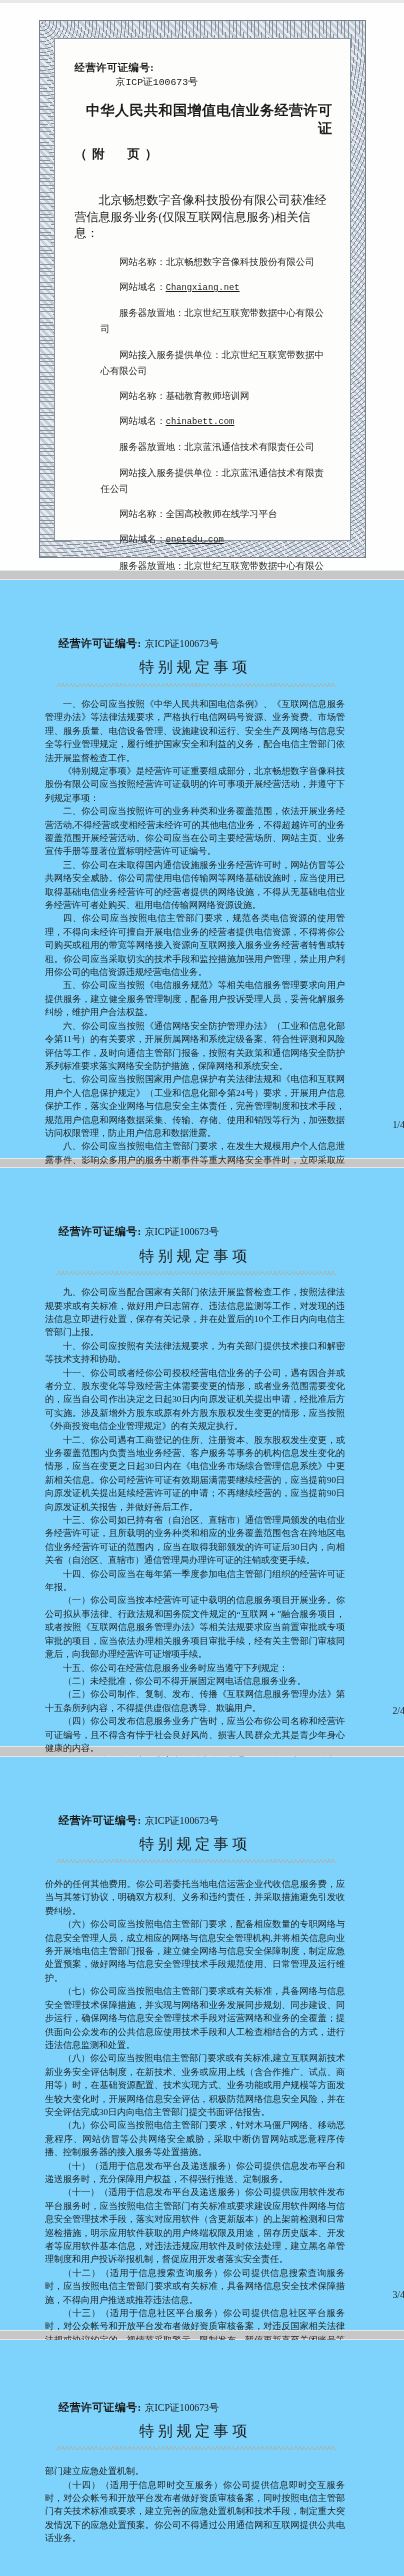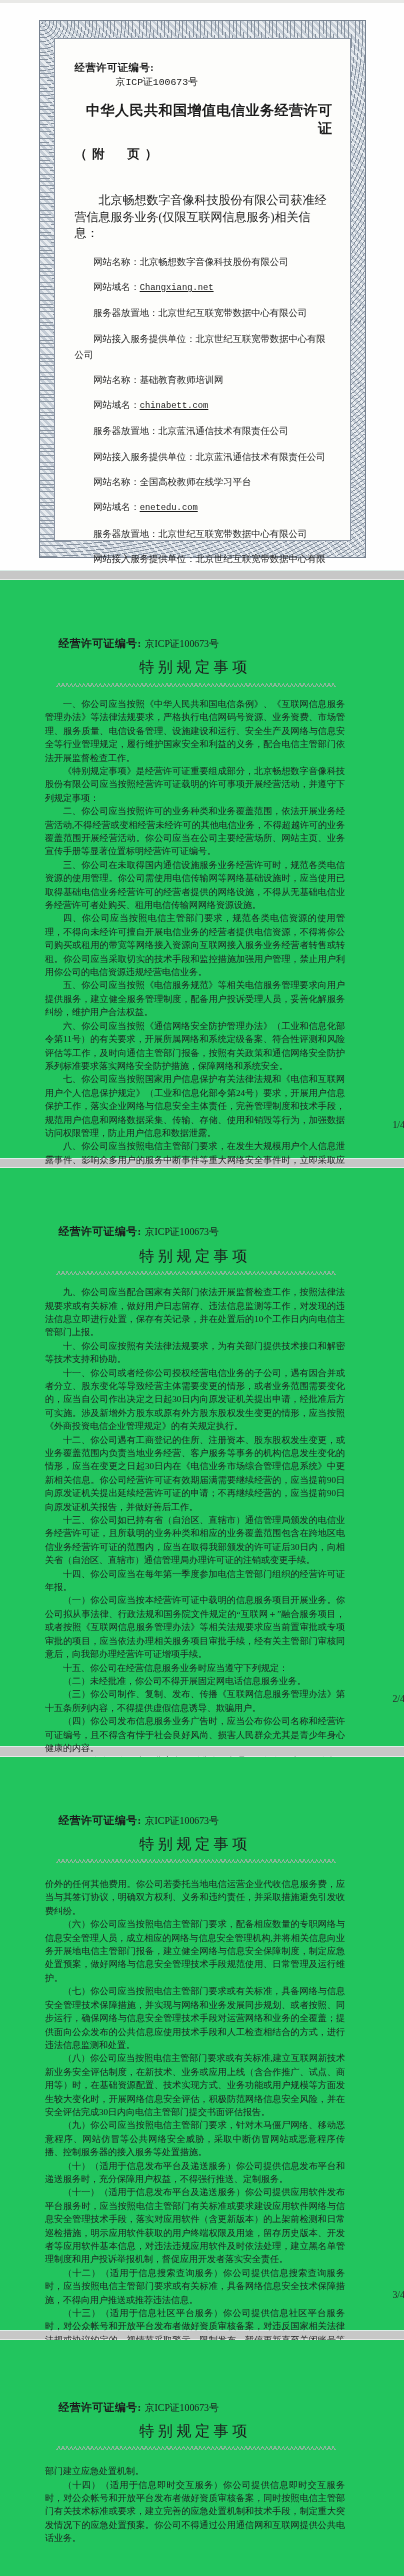--- a/index.html
+++ b/index.html
@@ -19,28 +19,28 @@
   .cert-inner{
     height:100%;box-sizing:border-box;background:#fdfdfb;
     border:0.5px solid #8b95a3;
     padding:21.6px 17.5px 0 19.6px;
   }
   .cert-license-label{font-size:10.3px;font-weight:bold;letter-spacing:0.5px;}
   .cert-license-number{font-size:9.8px;margin:1px 0 0 41px;font-family:"Liberation Mono","DejaVu Sans Mono",monospace;}
   .cert-title{font-size:14px;font-weight:bold;text-align:right;margin-top:13.4px;letter-spacing:0.5px;}
   .cert-subtitle{font-size:12.4px;font-weight:bold;text-align:left;margin-top:8.2px;letter-spacing:5.2px;}
   .cert-intro{font-size:12px;line-height:16.5px;margin-top:29px;text-indent:2em;}
-  .cert-entry{font-size:9.3px;line-height:16px;margin-top:7.7px;text-indent:2em;}
+  .cert-entry{font-size:9.3px;line-height:16px;margin-top:7.7px;text-indent:2em;margin-left:26px;}
   .cert-entry .dom{font-family:"Liberation Mono","DejaVu Sans Mono",monospace;font-size:8.8px;text-decoration:underline;}
 
   
   .page-divider{height:8.2px;background:#c7c7c7;border-top:1.5px solid #dcede8;border-bottom:1px solid #e8e8e8;}
 
   
-  .prov-page{position:relative;background:#22c55e;box-sizing:border-box;padding:57px 60px 0 45px;}
+  .prov-page{position:relative;background:#7dd3fc;box-sizing:border-box;padding:57px 60px 0 45px;}
   .prov-page.p2{height:578px;}
   .prov-page.p3{height:578px;}
   .prov-page.p4{height:573px;}
   .prov-page.p5{height:545px;padding-top:61px;}
   .prov-header{font-size:10.8px;font-weight:bold;letter-spacing:0.5px;margin-left:13.4px;}
   .prov-header .num{font-weight:normal;font-size:9.8px;letter-spacing:0;}
   .prov-title{font-size:15px;font-weight:normal;text-align:center;letter-spacing:3.6px;margin-top:7.2px;}
   .wavy{
     height:4.1px;margin:5.2px 9.3px 0 11.3px;
     background:
@@ -49,21 +49,21 @@
     opacity:.75;
   }
   .prov-body{margin-top:11.3px;}
   .prov-body p{font-size:9px;line-height:13.4px;margin:0;text-indent:2em;text-align:justify;}
   .prov-body p.no-indent{text-indent:0;margin-top:15px;}
   .page-num{
     position:absolute;left:0;right:0;text-align:right;
     font-size:9.8px;font-family:"Liberation Serif","DejaVu Serif",serif;color:#2c2c2c;
   }
   .p2 .page-num{bottom:28px;}
-  .p3 .page-num{bottom:42px;}
+  .p3 .page-num{bottom:30px;}
   .p4 .page-num{bottom:30px;}
 </style>
 </head>
 <body>
 
 <div class="doc">
 
   <section class="cert-section">
     <div class="cert-frame">
       <div class="cert-inner">
@@ -94,21 +94,21 @@
   <div class="page-divider"></div>
 
   <section class="prov-page p2">
     <div class="prov-header"><span>经营许可证编号:</span> <span class="num">京ICP证100673号</span></div>
     <div class="prov-title">特别规定事项</div>
     <div class="wavy"></div>
     <div class="prov-body">
       <p>一、你公司应当按照《中华人民共和国电信条例》、《互联网信息服务管理办法》等法律法规要求，严格执行电信网码号资源、业务资费、市场管理、服务质量、电信设备管理、设施建设和运行、安全生产及网络与信息安全等行业管理规定，履行维护国家安全和利益的义务，配合电信主管部门依法开展监督检查工作。</p>
       <p>《特别规定事项》是经营许可证重要组成部分，北京畅想数字音像科技股份有限公司应当按照经营许可证载明的许可事项开展经营活动，并遵守下列规定事项：</p>
       <p>二、你公司应当按照许可的业务种类和业务覆盖范围，依法开展业务经营活动,不得经营或变相经营未经许可的其他电信业务，不得超越许可的业务覆盖范围开展经营活动。你公司应当在公司主要经营场所、网站主页、业务宣传手册等显著位置标明经营许可证编号。</p>
-      <p>三、你公司在未取得国内通信设施服务业务经营许可时，规范各类电信资源的使用管理。你公司需使用电信传输网等网络基础设施时，应当使用已取得基础电信业务经营许可的经营者提供的网络设施，不得从无基础电信业务经营许可者处购买、租用电信传输网网络资源设施。</p>
+      <p>三、你公司在未取得国内通信设施服务业务经营许可时，网站仿冒等公共网络安全威胁。你公司需使用电信传输网等网络基础设施时，应当使用已取得基础电信业务经营许可的经营者提供的网络设施，不得从无基础电信业务经营许可者处购买、租用电信传输网网络资源设施。</p>
       <p>四、你公司应当按照电信主管部门要求，规范各类电信资源的使用管理，不得向未经许可擅自开展电信业务的经营者提供电信资源，不得将你公司购买或租用的带宽等网络接入资源向互联网接入服务业务经营者转售或转租。你公司应当采取切实的技术手段和监控措施加强用户管理，禁止用户利用你公司的电信资源违规经营电信业务。</p>
       <p>五、你公司应当按照《电信服务规范》等相关电信服务管理要求向用户提供服务，建立健全服务管理制度，配备用户投诉受理人员，妥善化解服务纠纷，维护用户合法权益。</p>
       <p>六、你公司应当按照《通信网络安全防护管理办法》（工业和信息化部令第11号）的有关要求，开展所属网络和系统定级备案、符合性评测和风险评估等工作，及时向通信主管部门报备，按照有关政策和通信网络安全防护系列标准要求落实网络安全防护措施，保障网络和系统安全。</p>
       <p>七、你公司应当按照国家用户信息保护有关法律法规和《电信和互联网用户个人信息保护规定》（工业和信息化部令第24号）要求，开展用户信息保护工作，落实企业网络与信息安全主体责任，完善管理制度和技术手段，规范用户信息和网络数据采集、传输、存储、使用和销毁等行为，加强数据访问权限管理，防止用户信息和数据泄露。</p>
       <p>八、你公司应当按照电信主管部门要求，在发生大规模用户个人信息泄露事件、影响众多用户的服务中断事件等重大网络安全事件时，立即采取应急措施，控制影响范围，消除事件危害，并第一时间向电信主管部门报告，根据电信主管部门要求采取应急处置措施。</p>
     </div>
     <div class="page-num">1/4</div>
   </section>
 
   <div class="page-divider"></div>
@@ -136,21 +136,21 @@
 
   <div class="page-divider"></div>
 
   <section class="prov-page p4">
     <div class="prov-header"><span>经营许可证编号:</span> <span class="num">京ICP证100673号</span></div>
     <div class="prov-title">特别规定事项</div>
     <div class="wavy"></div>
     <div class="prov-body">
       <p class="no-indent">价外的任何其他费用。你公司若委托当地电信运营企业代收信息服务费，应当与其签订协议，明确双方权利、义务和违约责任，并采取措施避免引发收费纠纷。</p>
       <p>（六）你公司应当按照电信主管部门要求，配备相应数量的专职网络与信息安全管理人员，成立相应的网络与信息安全管理机构,并将相关信息向业务开展地电信主管部门报备，建立健全网络与信息安全保障制度，制定应急处置预案，做好网络与信息安全管理技术手段规范使用、日常管理及运行维护。</p>
-      <p>（七）你公司应当按照电信主管部门要求或有关标准，具备网络与信息安全管理技术保障措施，并实现与网络和业务发展同步规划、或者按照、同步运行，确保网络与信息安全管理技术手段对运营网络和业务的全覆盖；提供面向公众发布的公共信息应使用技术手段和人工检查相结合的方式，进行违法信息监测和处置。</p>
+      <p>（七）你公司应当按照电信主管部门要求或有关标准，具备网络与信息安全管理技术保障措施，并实现与网络和业务发展同步规划、同步建设、同步运行，确保网络与信息安全管理技术手段对运营网络和业务的全覆盖；提供面向公众发布的公共信息应使用技术手段和人工检查相结合的方式，进行违法信息监测和处置。</p>
       <p>（八）你公司应当按照电信主管部门要求或有关标准,建立互联网新技术新业务安全评估制度，在新技术、业务或应用上线（含合作推广、试点、商用等）时，在基础资源配置、技术实现方式、业务功能或用户规模等方面发生较大变化时，开展网络信息安全评估，积极防范网络信息安全风险，并在安全评估完成30日内向电信主管部门提交书面评估报告。</p>
       <p>（九）你公司应当按照电信主管部门要求，针对木马僵尸网络、移动恶意程序、网站仿冒等公共网络安全威胁，采取中断仿冒网站或恶意程序传播、控制服务器的接入服务等处置措施。</p>
       <p>（十）（适用于信息发布平台及递送服务）你公司提供信息发布平台和递送服务时，充分保障用户权益，不得强行推送、定制服务。</p>
       <p>（十一）（适用于信息发布平台及递送服务）你公司提供应用软件发布平台服务时，应当按照电信主管部门有关标准或要求建设应用软件网络与信息安全管理技术手段，落实对应用软件（含更新版本）的上架前检测和日常巡检措施，明示应用软件获取的用户终端权限及用途，留存历史版本、开发者等应用软件基本信息，对违法违规应用软件及时依法处理，建立黑名单管理制度和用户投诉举报机制，督促应用开发者落实安全责任。</p>
       <p>（十二）（适用于信息搜索查询服务）你公司提供信息搜索查询服务时，应当按照电信主管部门要求或有关标准，具备网络信息安全技术保障措施，不得向用户推送或推荐违法信息。</p>
       <p>（十三）（适用于信息社区平台服务）你公司提供信息社区平台服务时，对公众帐号和开放平台发布者做好资质审核备案，对违反国家相关法律法规或协议约定的，视情节采取警示、限制发布、暂停更新直至关闭账号等措施。你公司应依照有关法律规定，配合电信主管</p>
     </div>
     <div class="page-num">3/4</div>
   </section>
 

